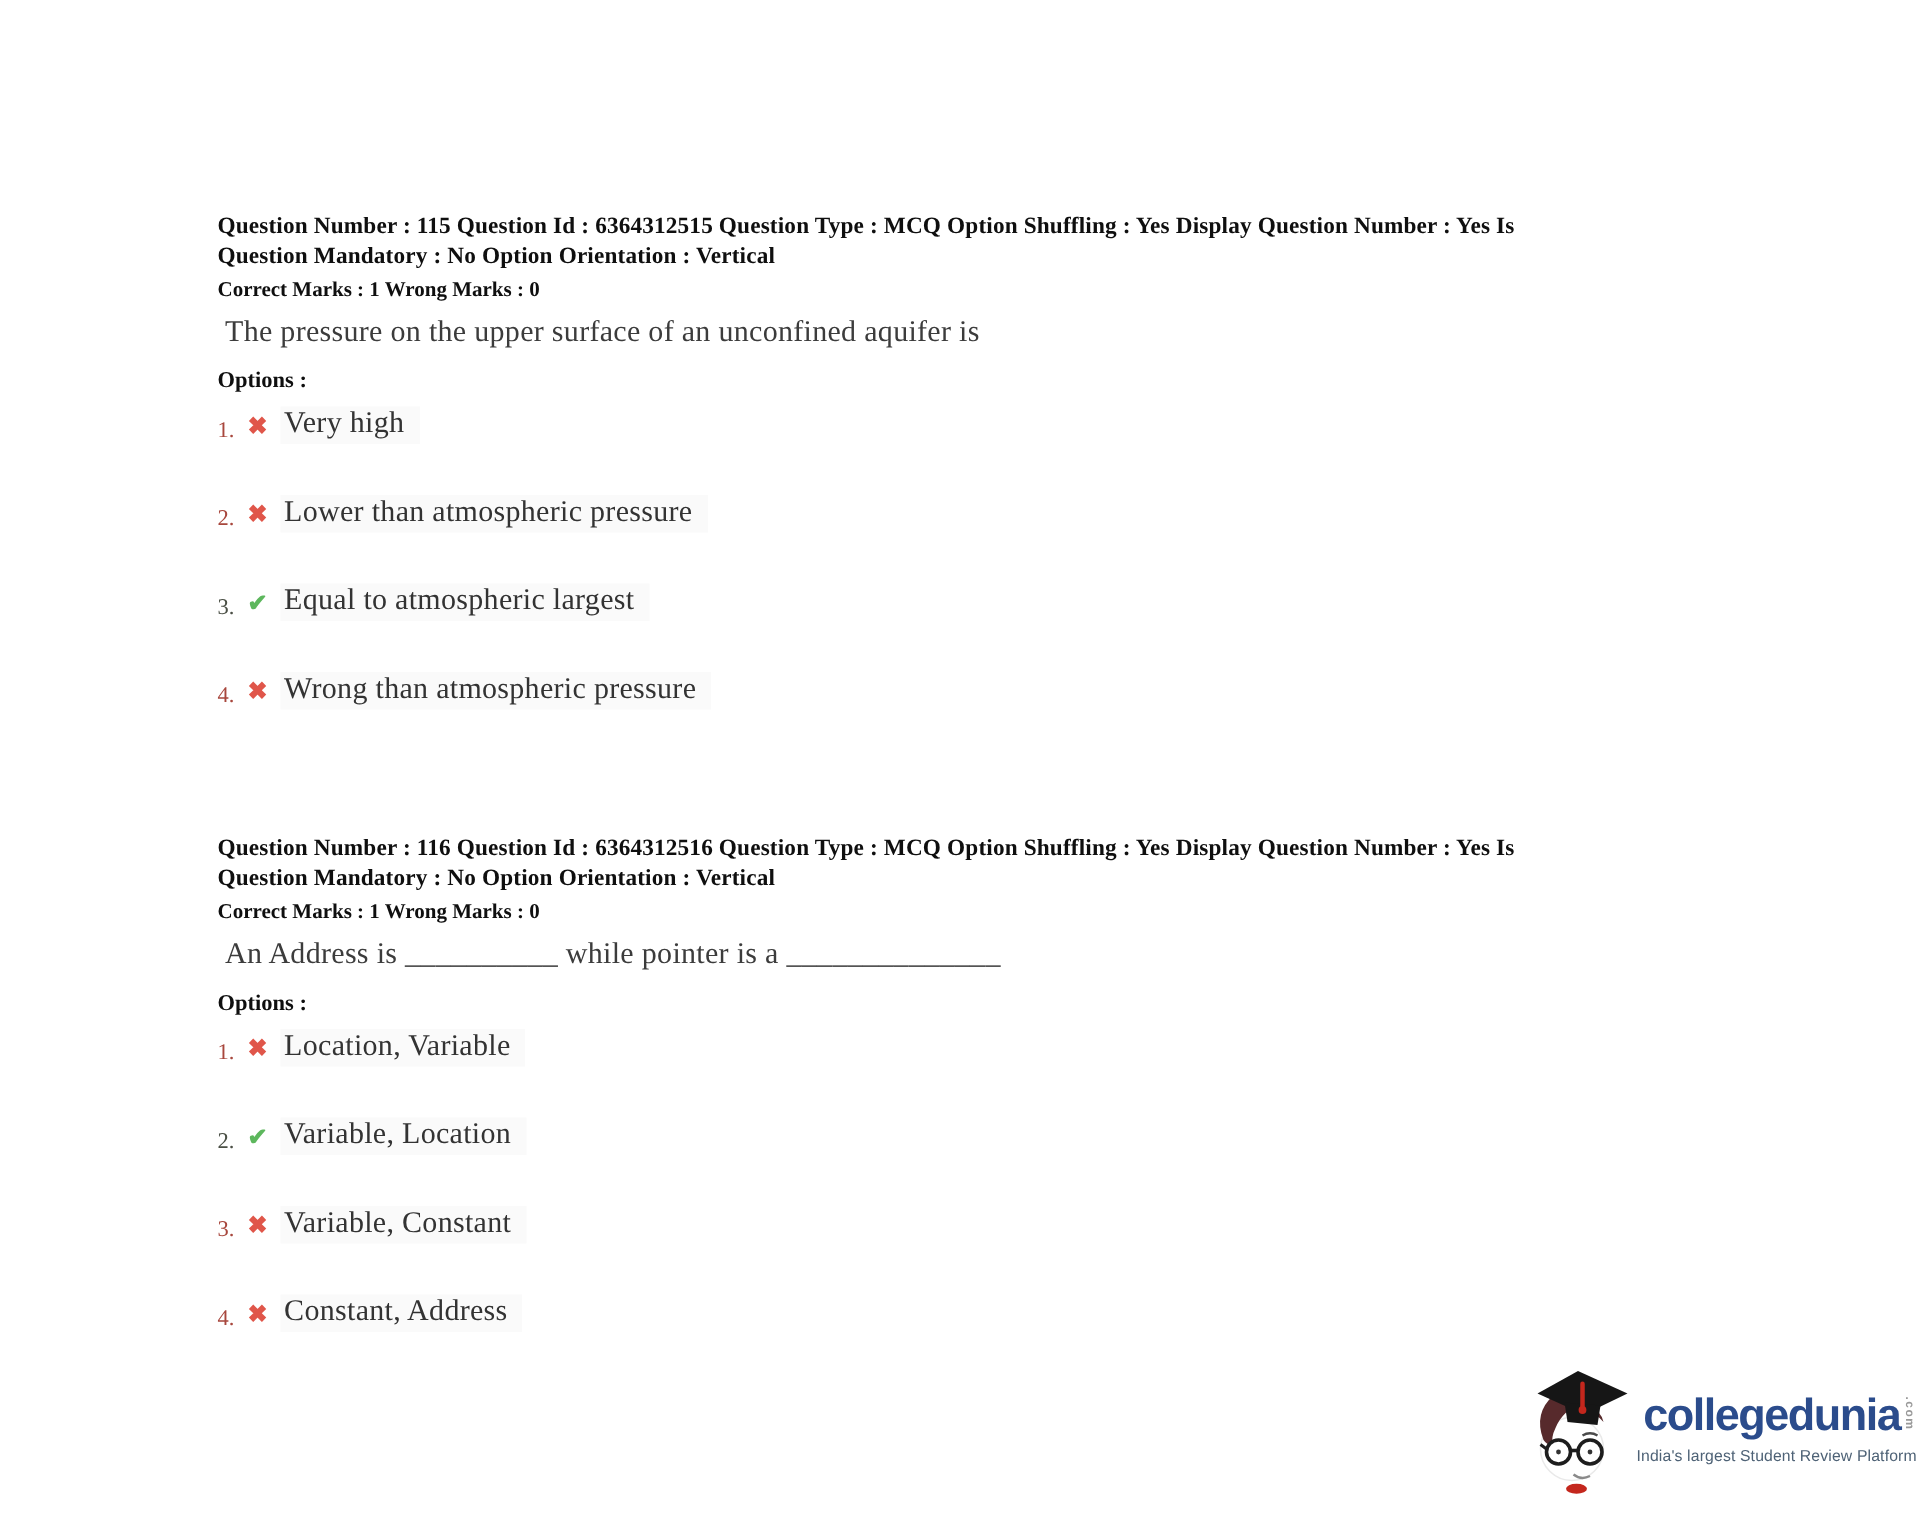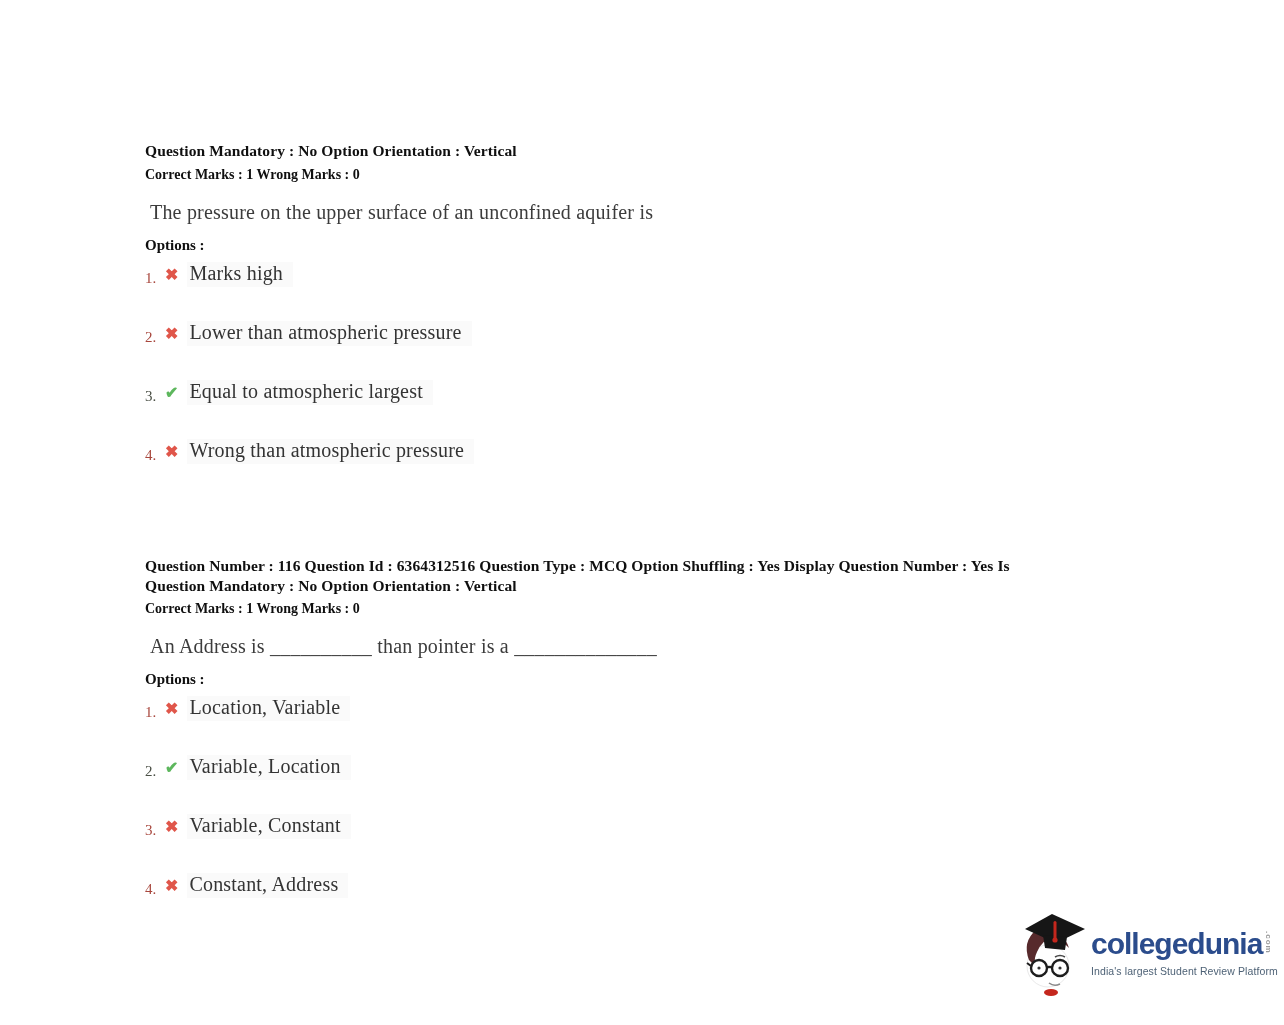--- a/index.html
+++ b/index.html
@@ -9,59 +9,60 @@
     font-family:"Liberation Serif", serif;
     position:relative;
     overflow:hidden;
   }
   .qblock { position:absolute; left:145px; width:995px; }
   .qblock.q1 { top:141px; }
   .qblock.q2 { top:556px; }
 
   .q-header { font-weight:bold; font-size:15.5px; line-height:19.5px; color:#0f0f0f; letter-spacing:0.1px; }
   .q-marks  { font-weight:bold; font-size:14px; color:#0f0f0f; margin-top:6px; }
-  .q-text   { font-size:20px; color:var(--text-dark,#3c3c3c); margin-top:18px; padding-left:5px; letter-spacing:0.2px; }
+  .q-text   { font-size:20px; color:var(--text-dark,#3c3c3c); margin-top:8px; padding-left:5px; letter-spacing:0.2px; }
   .q-options-label { font-weight:bold; font-size:15px; color:#0f0f0f; margin-top:13px; }
 
   .opt-row { display:flex; align-items:flex-start; min-height:26px; margin:8px 0 33px 0; }
   .opt-num { font-size:15px; width:16px; flex:0 0 16px; transform:translateY(8px); color:#444; }
   .opt-row[data-status="wrong"]   .opt-num { color:var(--num-wrong,#a8473d); }
   .opt-row[data-status="correct"] .opt-num { color:var(--num-correct,#4a4f45); }
   .opt-icon { font-size:16px; font-weight:bold; margin:0 9px 0 4px; transform:translateY(3px); }
   .opt-row[data-status="wrong"]   .opt-icon { color:var(--wrong,#e0564a); }
   .opt-row[data-status="correct"] .opt-icon { color:var(--correct,#5db75d); }
   .opt-text { font-size:20px; color:#333; background:#fafafa; padding:0 10px 2px 2px; letter-spacing:0.2px; }
 
   
   .logo { position:absolute; left:1022px; top:912px; display:flex; align-items:flex-start; }
   .mascot { width:66px; height:84px; flex:0 0 66px; }
   .m-hair { fill:var(--mascot-hair,#572a2c); }
   .m-cap  { fill:var(--mascot-cap,#161616); }
   .m-red  { fill:var(--mascot-red,#c4271d); }
   .logo-text { margin-left:3px; margin-top:17px; font-family:"Liberation Sans", sans-serif; }
-  .brand-row { display:flex; align-items:flex-start; }
+  .brand-row { display:flex; align-items:flex-start;justify-content:flex-end; }
   .brand { font-weight:bold; font-size:30px; line-height:1; color:var(--brand-blue,#2b4c8c); letter-spacing:-1px; }
   .brand-domain { writing-mode:vertical-rl; font-size:8px; font-weight:bold; color:#9a9a9a; margin-left:2px; margin-top:2px; letter-spacing:1px; }
   .tagline { font-size:10.5px; font-weight:normal; color:var(--tagline-blue,#4e6276); margin-top:6px; letter-spacing:0.1px; }
 </style>
 </head>
 <body>
 
 <section class="qblock q1">
   <div class="q-header">
+    <div>Question Number : 115 Question Id : 6364312515 Question Type : MCQ Option Shuffling : Yes Display Question Number : Yes Is</div>
     <div>Question Mandatory : No Option Orientation : Vertical</div>
   </div>
   <div class="q-marks">Correct Marks : 1 Wrong Marks : 0</div>
   <div class="q-text">The pressure on the upper surface of an unconfined aquifer is</div>
   <div class="q-options-label">Options :</div>
 
   <div class="opt-row" data-status="wrong">
     <span class="opt-num">1.</span>
     <span class="opt-icon">✖</span>
-    <span class="opt-text">Marks high</span>
+    <span class="opt-text">Very high</span>
   </div>
   <div class="opt-row" data-status="wrong">
     <span class="opt-num">2.</span>
     <span class="opt-icon">✖</span>
     <span class="opt-text">Lower than atmospheric pressure</span>
   </div>
   <div class="opt-row" data-status="correct">
     <span class="opt-num">3.</span>
     <span class="opt-icon">✔</span>
     <span class="opt-text">Equal to atmospheric largest</span>
@@ -72,21 +73,21 @@
     <span class="opt-text">Wrong than atmospheric pressure</span>
   </div>
 </section>
 
 <section class="qblock q2">
   <div class="q-header">
     <div>Question Number : 116 Question Id : 6364312516 Question Type : MCQ Option Shuffling : Yes Display Question Number : Yes Is</div>
     <div>Question Mandatory : No Option Orientation : Vertical</div>
   </div>
   <div class="q-marks">Correct Marks : 1 Wrong Marks : 0</div>
-  <div class="q-text">An Address is __________ than pointer is a ______________</div>
+  <div class="q-text">An Address is __________ while pointer is a ______________</div>
   <div class="q-options-label">Options :</div>
 
   <div class="opt-row" data-status="wrong">
     <span class="opt-num">1.</span>
     <span class="opt-icon">✖</span>
     <span class="opt-text">Location, Variable</span>
   </div>
   <div class="opt-row" data-status="correct">
     <span class="opt-num">2.</span>
     <span class="opt-icon">✔</span>

